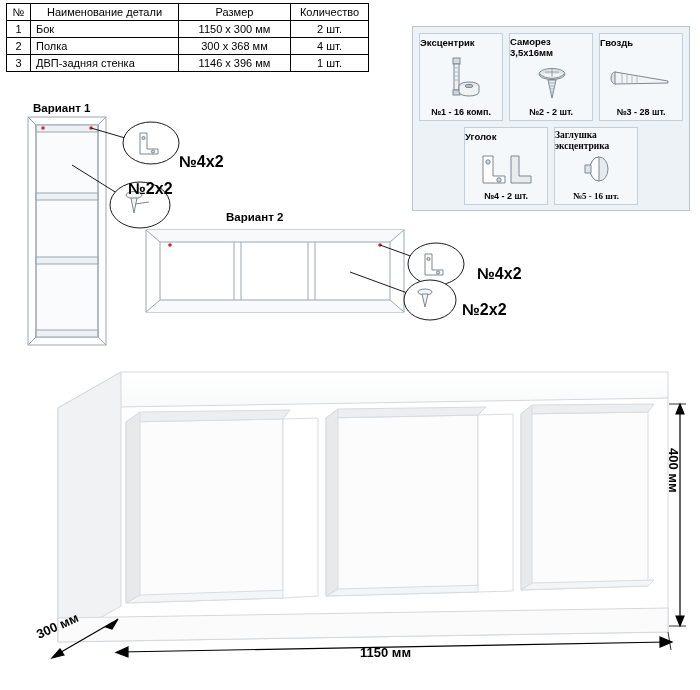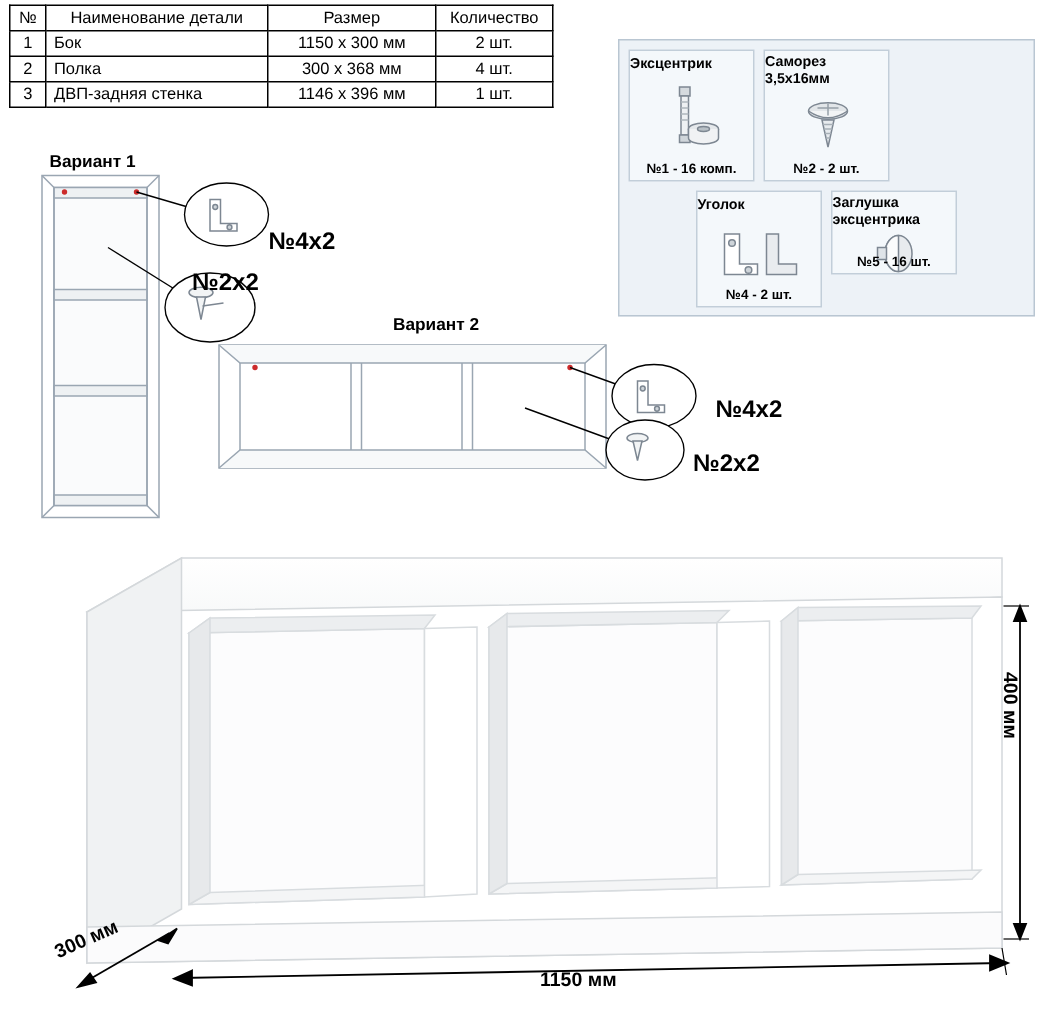--- a/index.html
+++ b/index.html
@@ -155,37 +155,50 @@
           <path d="M29 12 q13 9 26 0" fill="#f2f4f5"></path>
           <path d="M35 10 h14 M42 7 v8" stroke="#96a0a8"></path>
           <path d="M38 18 l4 18 l4 -18 z" fill="#e7ebee"></path>
           <path d="M38.5 21 h7 M39.2 24 h5.6 M40 27 h4 M40.7 30 h2.6" stroke="#a7b0b7"></path>
         </g>
       </svg>
     </div>
     <div class="hw-qty">№2 - 2 шт.</div>
   </div>
 
+  <div class="hw-cell" style="left:186px; top:6px; width:84px; height:88px;">
+    <div class="hw-title">Гвоздь</div>
+    <div class="hw-art">
+      <svg viewBox="0 0 84 48" width="84" height="48">
+        <g stroke="#7d8792" fill="#eceff1" stroke-width="1">
+          <ellipse cx="15" cy="22" rx="4" ry="6" fill="#dfe3e6"></ellipse>
+          <path d="M15 16 L68 25 L68 27 L15 28 Z" fill="#f1f3f5"></path>
+          <path d="M22 18 l0 9 M27 19 l0 8 M32 19.5 l0 8 M37 20 l0 7.5" stroke="#b3bac0"></path>
+        </g>
+      </svg>
+    </div>
+    <div class="hw-qty">№3 - 28 шт.</div>
+  </div>
 
   <div class="hw-cell" style="left:51px; top:100px; width:84px; height:78px;">
     <div class="hw-title">Уголок</div>
     <div class="hw-art">
       <svg viewBox="0 0 84 40" width="84" height="40">
         <g stroke="#7d8792" fill="#f0f2f4" stroke-width="1">
           <path d="M18 6 h10 v20 h12 v7 h-22 z" fill="#ffffff"></path>
           <circle cx="23" cy="12" r="2.2" fill="#ced4d9"></circle>
           <circle cx="34" cy="30" r="2.2" fill="#ced4d9"></circle>
           <path d="M46 6 h8 v20 h12 v7 h-20 z" fill="#e9ecef"></path>
         </g>
       </svg>
     </div>
     <div class="hw-qty">№4 - 2 шт.</div>
   </div>
 
-  <div class="hw-cell" style="left:141px; top:100px; width:84px; height:56px;">
+  <div class="hw-cell" style="left:141px; top:100px; width:84px; height:78px;font-family:Liberation Serif, serif;">
     <div class="hw-title" style="top:2px">Заглушка</div>
     <div class="hw-title" style="top:13px">эксцентрика</div>
     <div class="hw-art" style="top:27px">
       <svg viewBox="0 0 84 34" width="84" height="34">
         <g stroke="#7d8792" fill="#f0f2f4" stroke-width="1">
           <ellipse cx="44" cy="14" rx="9" ry="12" fill="#e8ebee"></ellipse>
           <path d="M35 14 a9 12 0 0 1 9 -12 v24 a9 12 0 0 1 -9 -12" fill="#fbfcfc"></path>
           <path d="M30 10 h6 v8 h-6 z" fill="#dfe4e8"></path>
         </g>
       </svg>
@@ -241,21 +254,21 @@
         <ellipse cx="122" cy="90" rx="8" ry="3.5"></ellipse>
         <path d="M119 93 l3 15 l3 -15 z"></path>
         <path d="M137 97 l-14 2" stroke="#7d8792"></path>
       </g>
     </g>
   </svg>
 </div>
 <div class="abs callout-label" style="left:179px; top:153px;">№4x2</div>
 <div class="abs callout-label" style="left:128px; top:180px;">№2x2</div>
 
-<div class="abs variant-caption" style="left:226px; top:211px;margin-left:36px;">Вариант 2</div>
+<div class="abs variant-caption" style="left:226px; top:211px;">Вариант 2</div>
 
 <div class="abs" style="left:140px; top:222px; width:330px; height:110px;">
   <svg width="330" height="110" viewBox="0 0 330 110">
     <g stroke="#9aa6b2" fill="none" stroke-width="1">
 
       <rect x="6" y="8" width="258" height="82" fill="#ffffff"></rect>
 
       <path d="M6 8 L20 20 L250 20 L264 8" fill="#f7f9fa"></path>
 
       <path d="M6 90 L20 78 L250 78 L264 90" fill="#f7f9fa"></path>

